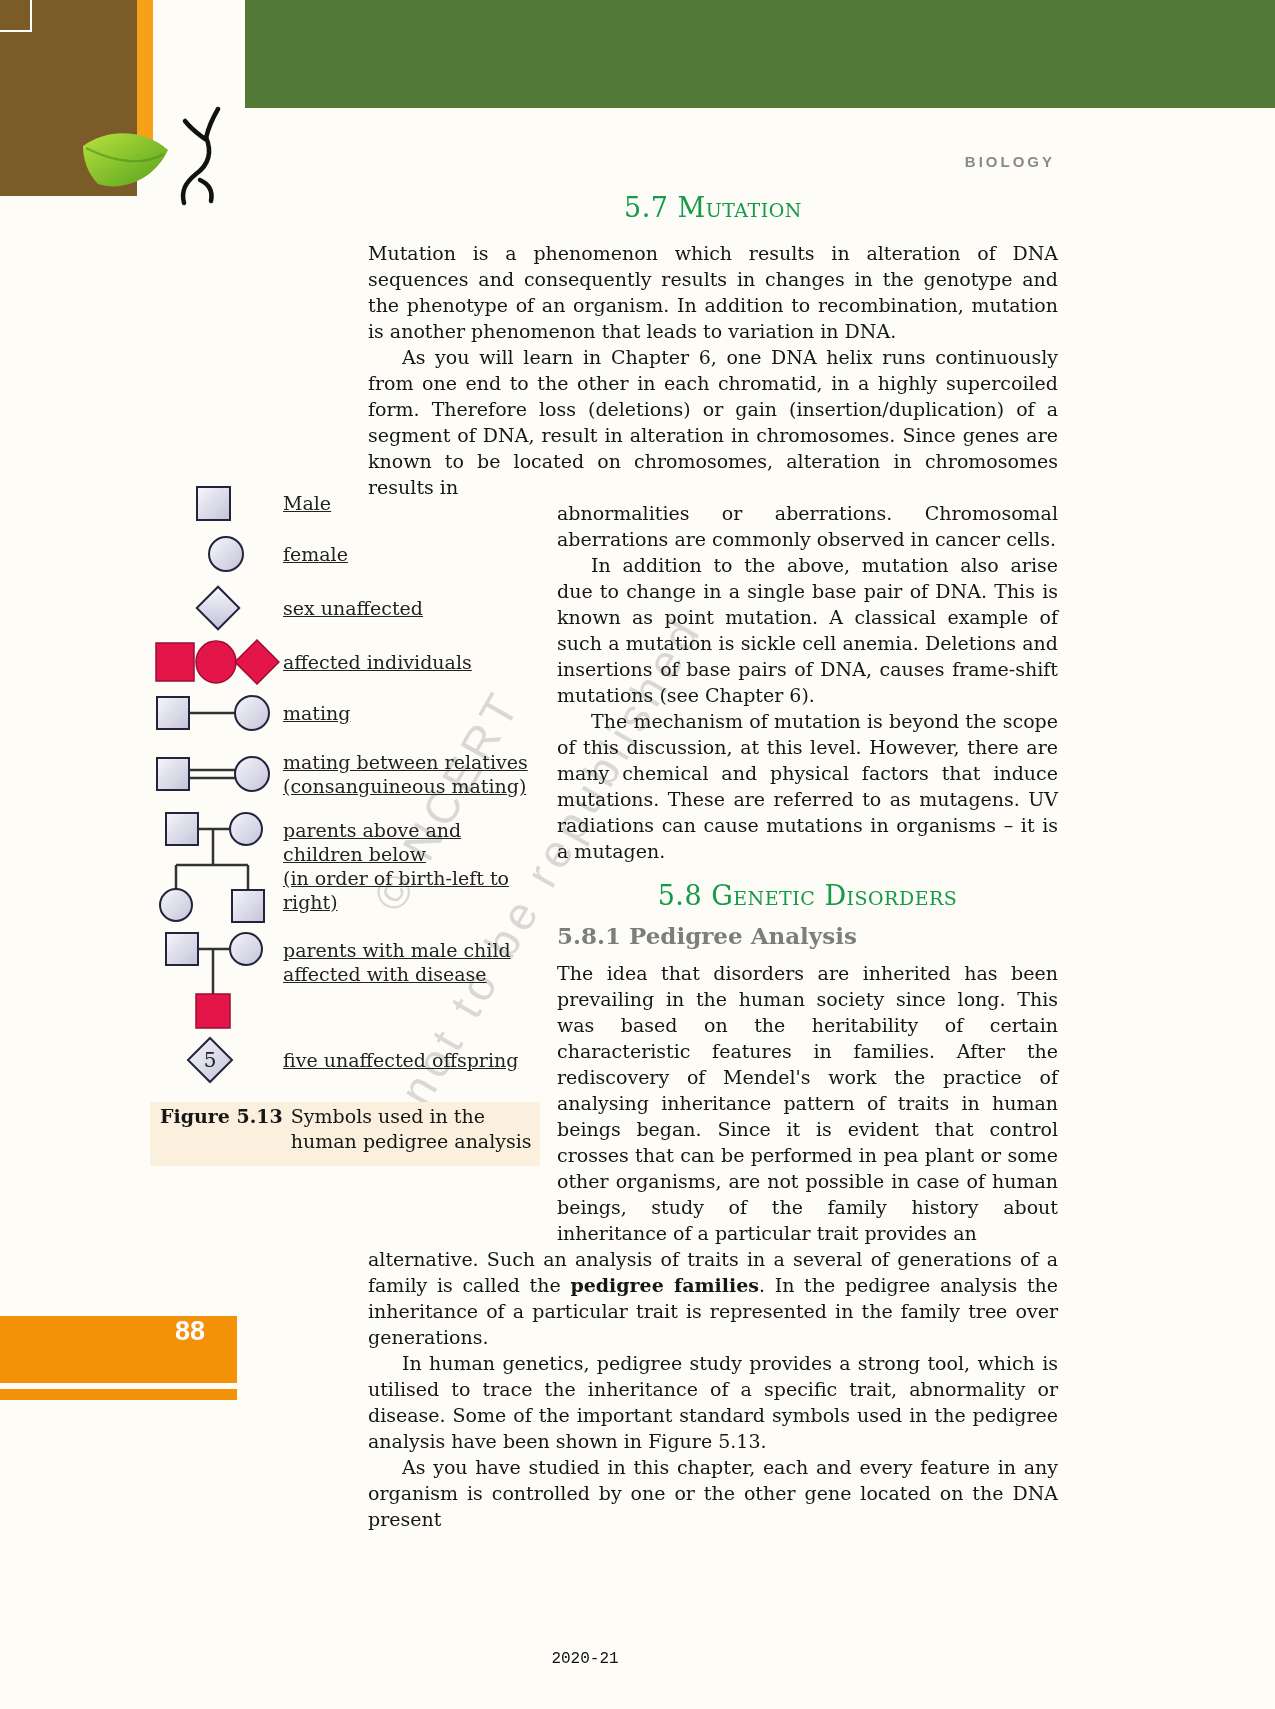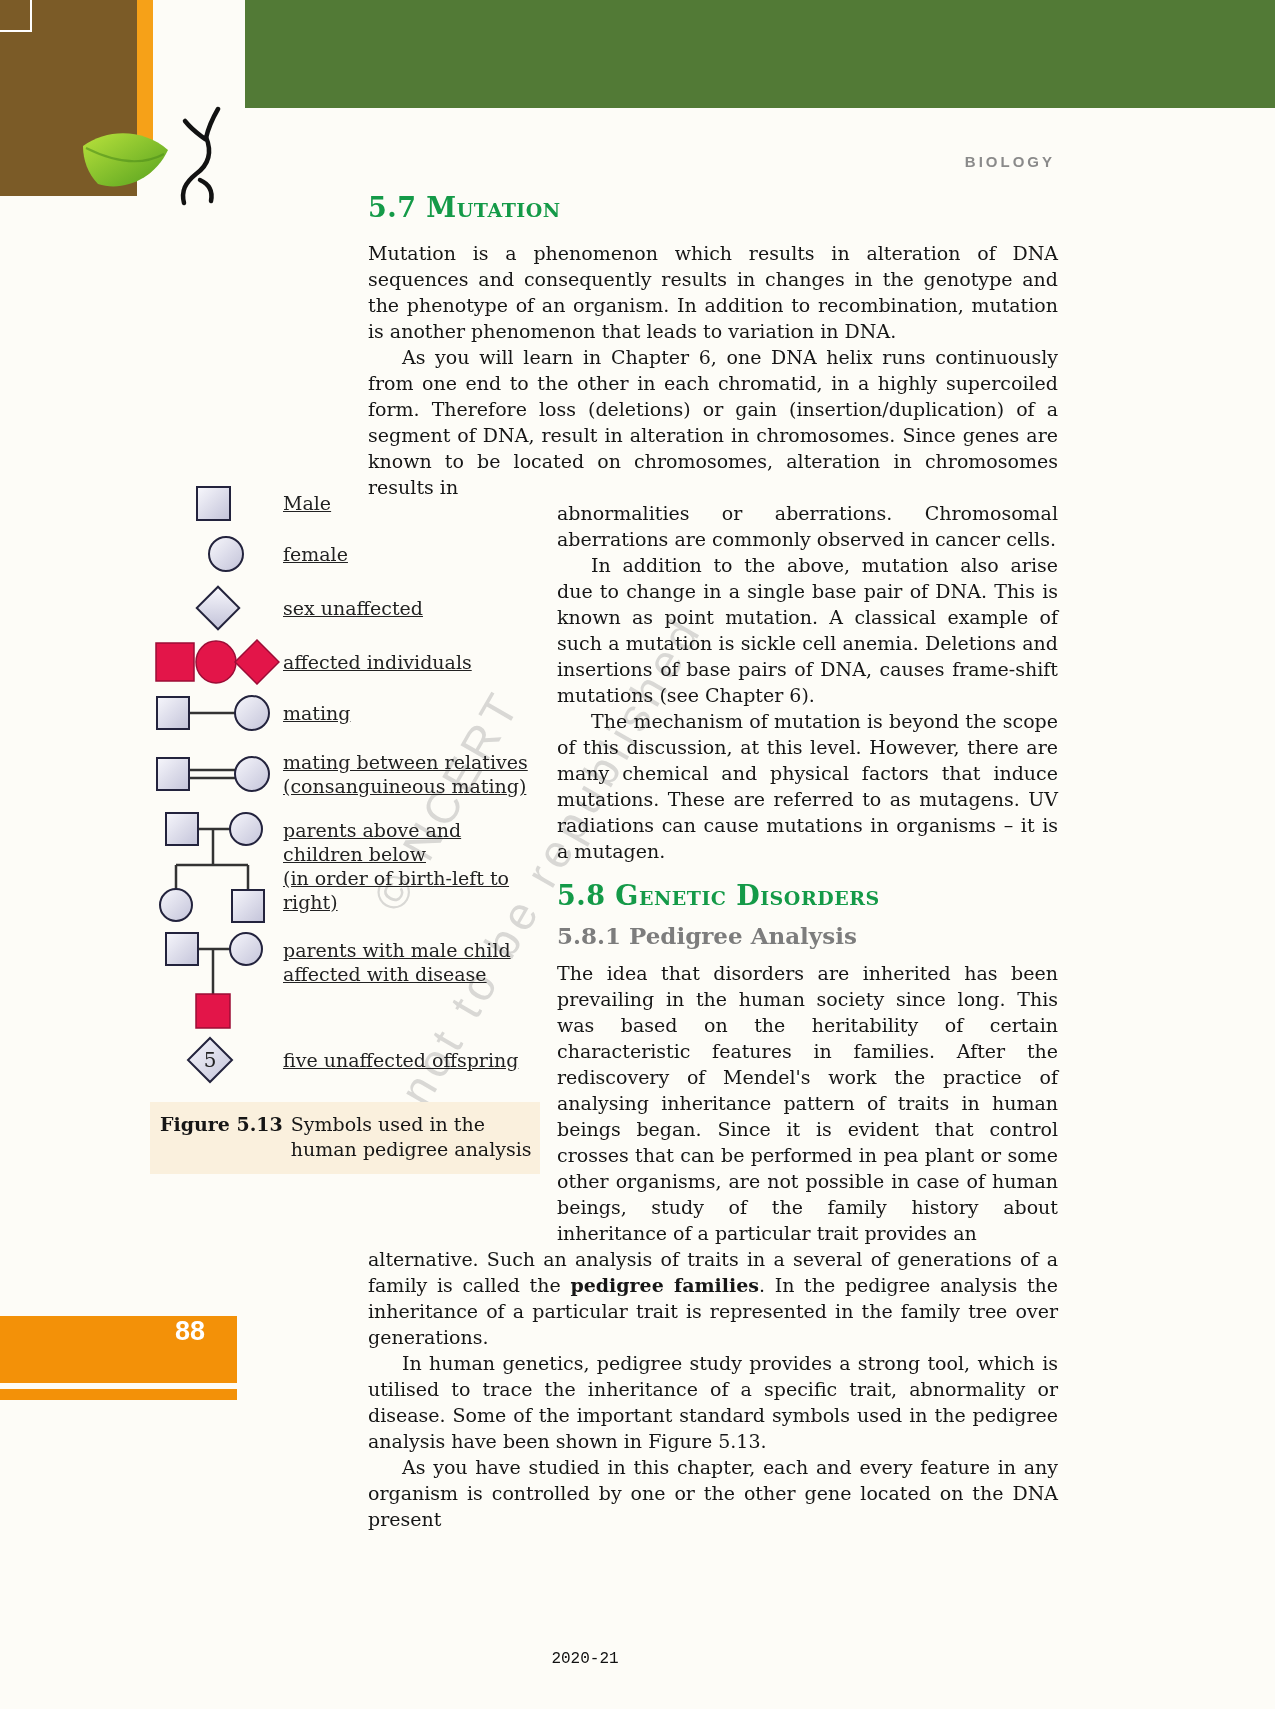--- a/index.html
+++ b/index.html
@@ -23,39 +23,39 @@
   
   .watermark{
     position:absolute;left:300px;top:640px;width:640px;height:520px;z-index:0;
     transform:rotate(-60deg);transform-origin:50% 50%;
     font-family:"Liberation Sans", sans-serif;color:rgba(150,150,150,0.35);
     font-size:46px;letter-spacing:6px;text-align:center;line-height:120px;white-space:nowrap;
   }
   
   .content{position:absolute;left:368px;top:192px;width:690px;z-index:1;}
   .h-green{
-    color:#149a48;font-weight:bold;font-size:27px;line-height:32px;
-    font-variant:small-caps;letter-spacing:0.5px;margin:0 0 16px 0;
+    color:#149a48;font-weight:normal;font-size:27px;line-height:32px;
+    font-variant:small-caps;letter-spacing:0.5px;margin:0 0 16px 0;text-align:center;
   }
   .h-gray{color:#7d7d7d;font-weight:bold;font-size:23px;line-height:28px;margin:8px 0 10px 0;}
   p.body{font-size:19px;line-height:26px;text-align:justify;margin:0;}
   p.indent{text-indent:34px;}
   .narrow{margin-left:189px;min-height:672px;}
   .narrow .h-green{margin:16px 0 10px 0;}
   b.inlineb{font-weight:bold;}
   
   .figure{position:absolute;left:150px;top:478px;width:407px;z-index:2;}
   .fig-row{display:flex;align-items:center;}
   .sym{flex:0 0 133px;display:flex;align-items:center;}
   .lab{font-size:19px;line-height:24px;color:#222;text-decoration:underline;}
   .sq{width:31px;height:31px;border:2px solid #23233d;background:linear-gradient(135deg,#f4f4fa 5%,#c6c6db 95%);}
   .ci{width:32px;height:32px;border:2px solid #23233d;border-radius:50%;background:linear-gradient(135deg,#f4f4fa 5%,#c6c6db 95%);}
   .di{width:28px;height:28px;border:2px solid #23233d;background:linear-gradient(135deg,#f4f4fa 5%,#c6c6db 95%);transform:rotate(45deg);}
   .caption{
-    display:flex;gap:8px;background:#faf0dd;padding:10px 8px 12px 10px;margin-top:12px;width:372px;
+    display:flex;gap:8px;background:#faf0dd;padding:2px 8px 12px 10px;margin-top:12px;width:372px;
     font-size:19px;line-height:25px;
   }
   .caption .cap-label{font-weight:bold;white-space:nowrap;}
   
   .pagenum-box{
     position:absolute;left:0;top:1316px;width:237px;height:67px;background:#f39108;z-index:2;
     display:flex;justify-content:flex-end;
   }
   .pagenum-box .num{
     font-family:"Liberation Sans", sans-serif;font-weight:bold;font-size:27px;color:#ffffff;margin-right:32px;

